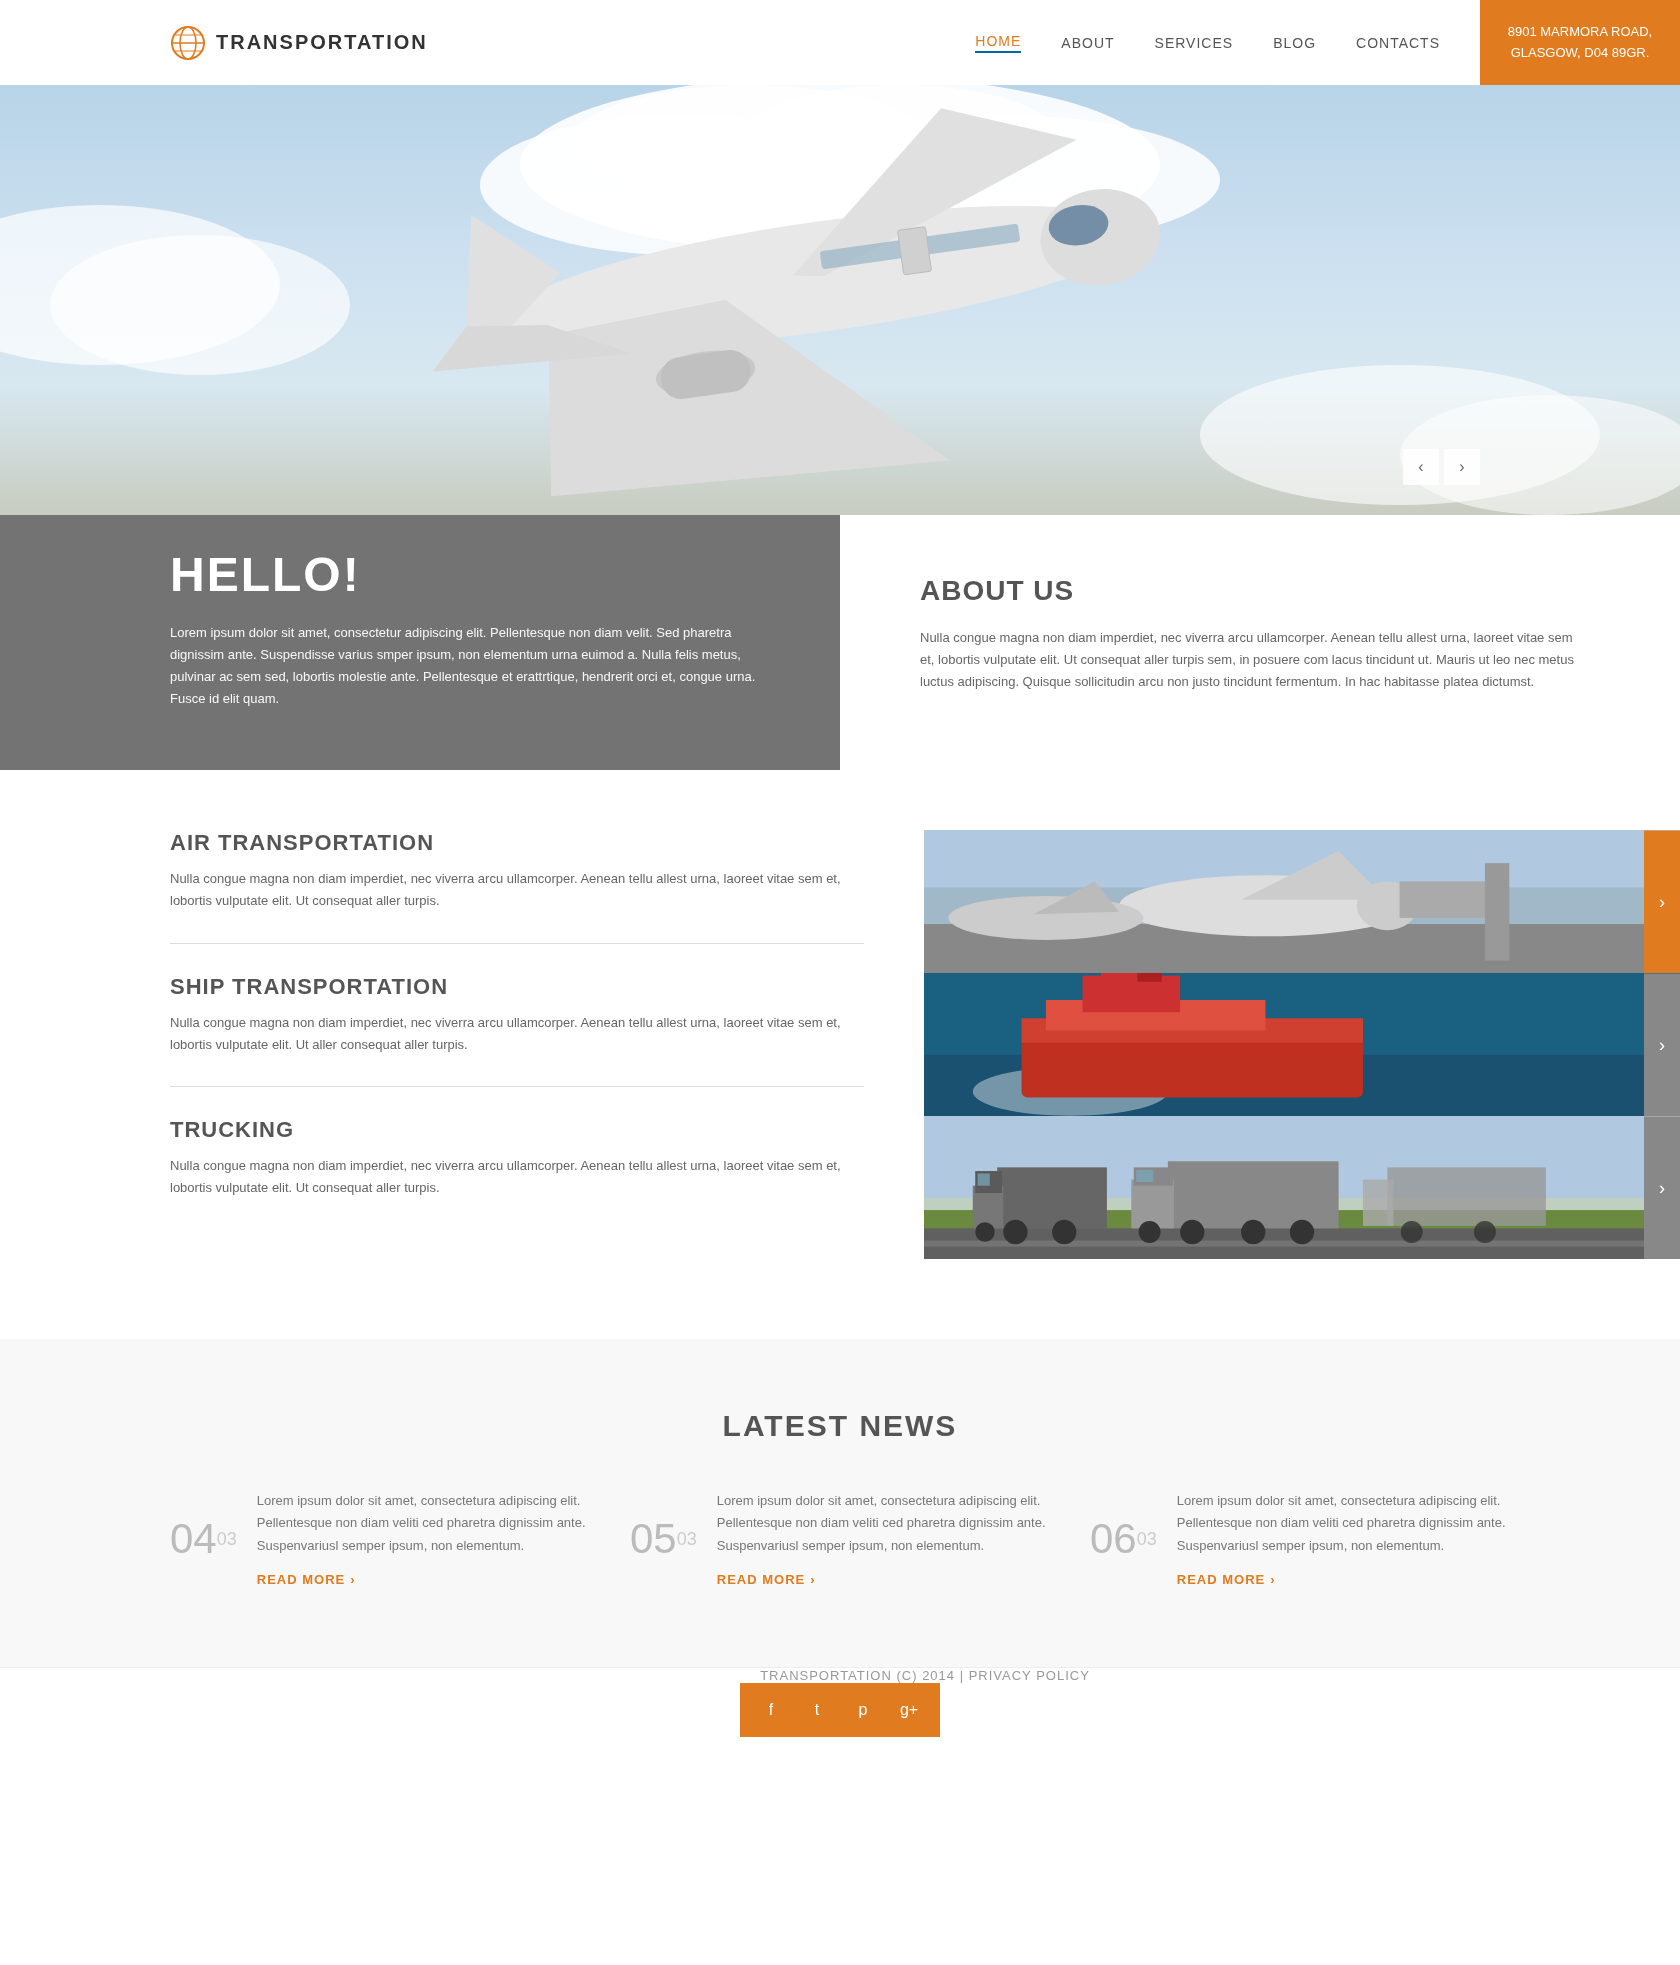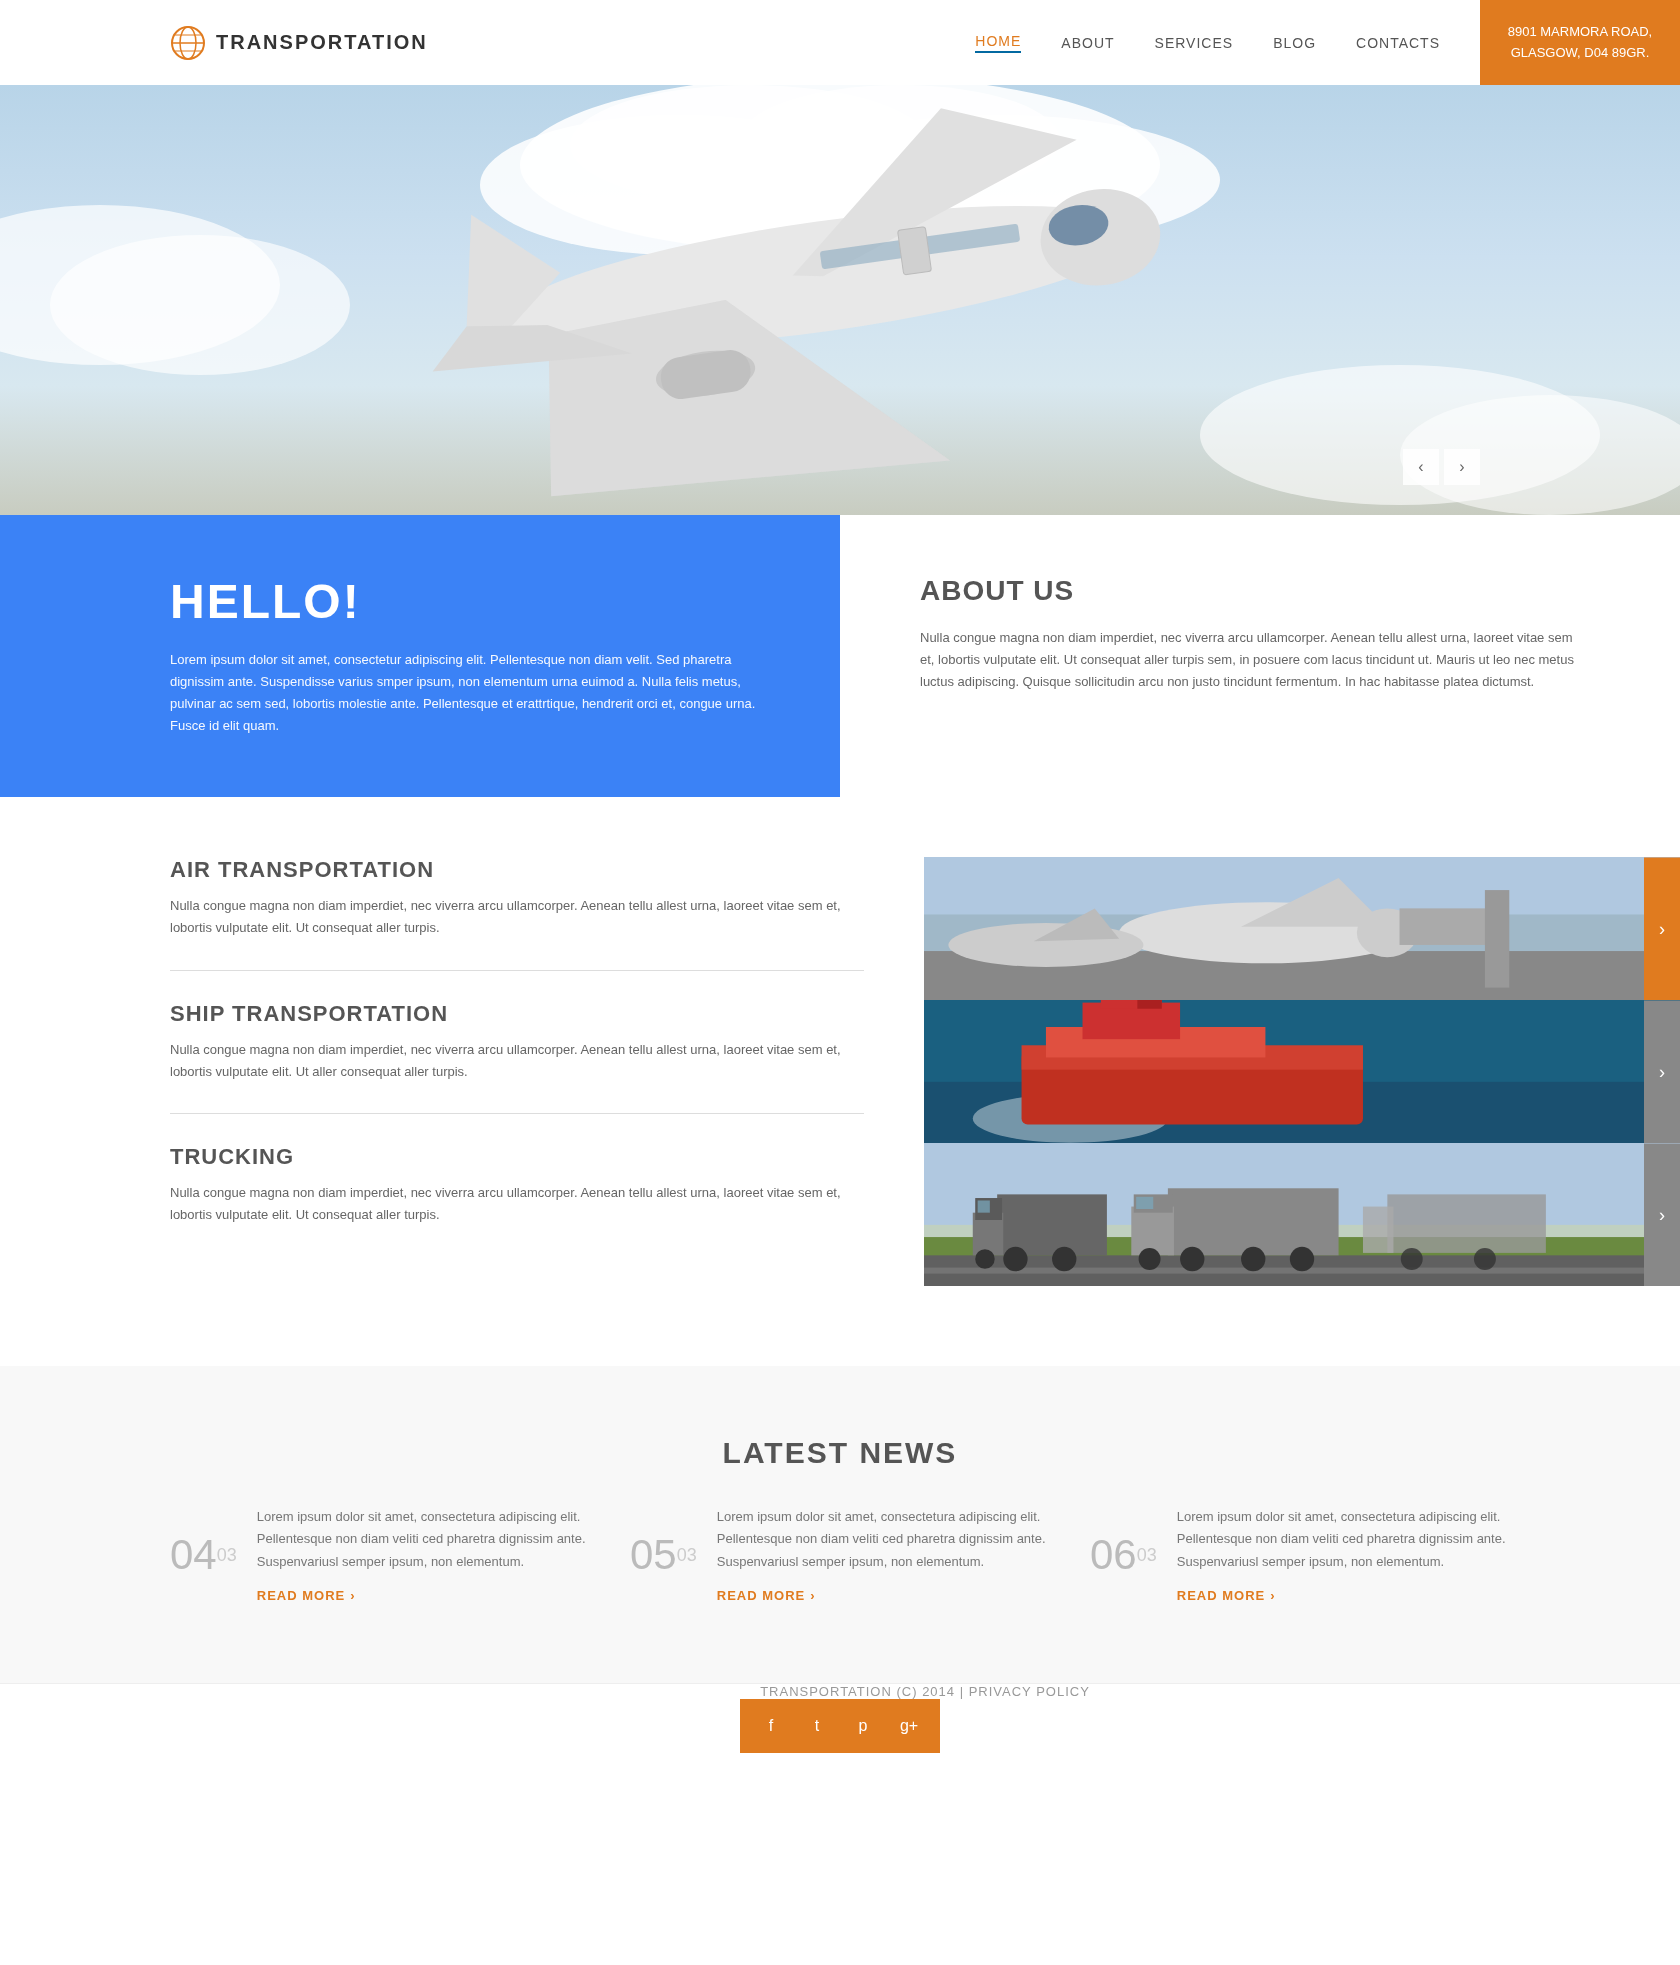--- a/index.html
+++ b/index.html
@@ -88,23 +88,23 @@
       font-size: 16px;
       color: #666;
     }
 
     
     .info-section {
       display: flex;
       width: 100%;
     }
     .hello-box {
-      background: #3b82f6;
+      background: #737373;
       width: 50%;
-      padding: 59px 80px 60px 170px;
+      padding: 32px 80px 60px 170px;
       color: #fff;
     }
     .hello-title {
       font-size: 48px;
       font-weight: 900;
       letter-spacing: 2px;
       margin-bottom: 20px;
     }
     .hello-text {
       font-size: 13px;
@@ -208,21 +208,21 @@
       background: #f8f8f8;
       padding: 70px 170px 80px;
       width: 100%;
     }
     .news-title {
       text-align: center;
       font-size: 30px;
       font-weight: 800;
       color: #555;
       letter-spacing: 2px;
-      margin-bottom: 36px;
+      margin-bottom: 47px;
     }
     .news-grid {
       display: grid;
       grid-template-columns: 1fr 1fr 1fr;
       gap: 40px;
     }
     .news-item {
       display: flex;
       gap: 20px;
     }

